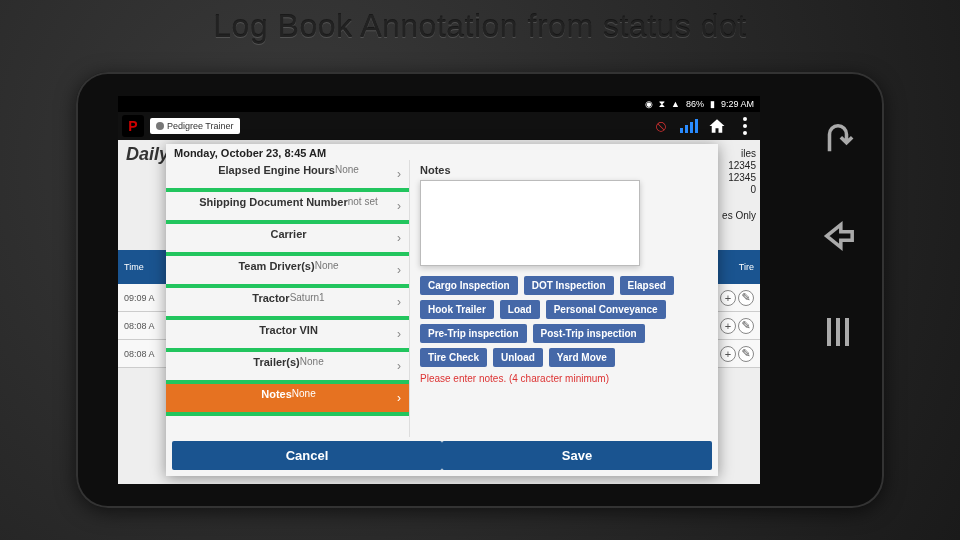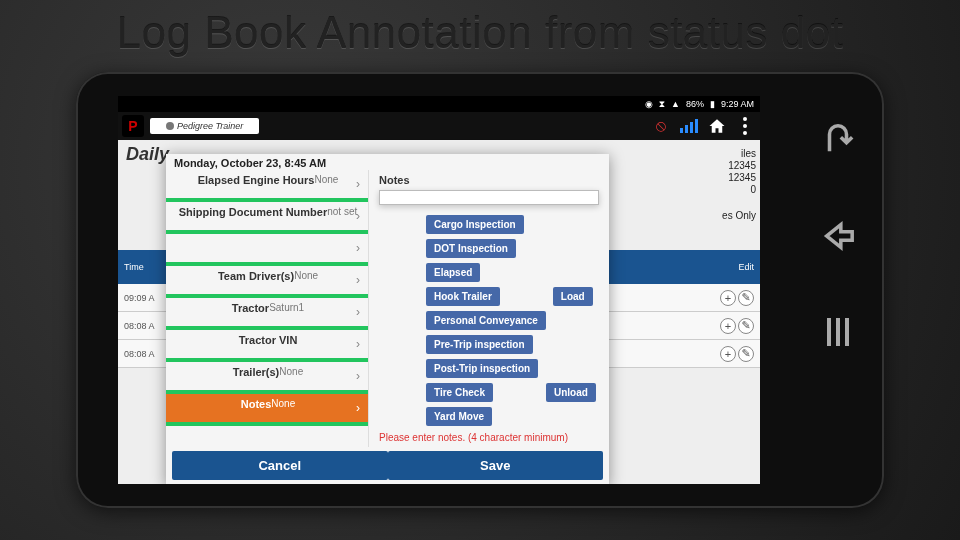--- a/index.html
+++ b/index.html
@@ -4,21 +4,21 @@
 <style>
   * { margin: 0; padding: 0; box-sizing: border-box; }
   html, body { width: 960px; height: 540px; overflow: hidden; }
   body {
     background: #2a2a2a;
     background-image: radial-gradient(circle at 30% 30%, #3a3a3a 0%, #1a1a1a 100%);
     font-family: Arial, sans-serif;
   }
   .slide-title {
     text-align: center;
-    font-size: 44px;
+    font-size: 32px;
     color: #222;
     padding: 8px 0 6px 0;
     background: transparent;
     font-weight: normal;
     text-shadow: 0 1px 0 rgba(255,255,255,0.15), 0 -1px 0 rgba(0,0,0,0.5);
     letter-spacing: 0.5px;
   }
   .device-frame {
     position: absolute;
     left: 76px;
@@ -58,21 +58,21 @@
     height: 16px; background: #000; color: #fff; font-size: 9px;
     display: flex; justify-content: flex-end; align-items: center; gap: 6px;
     padding: 0 6px;
   }
 
   
   .app-bar {
     height: 28px; background: #111; display: flex; align-items: center; padding: 0 4px; gap: 6px;
   }
   .app-logo { width: 22px; height: 22px; background: #000; color: #c00; font-weight: bold; font-size: 14px; display: flex; align-items: center; justify-content: center; border-radius: 3px; }
-  .driver-pill { background: #fff; color: #333; font-size: 9px; padding: 3px 16px; border-radius: 2px; display: flex; align-items: center; gap: 3px; font-style: italic; }
+  .driver-pill { background: #fff; color: #333; font-size: 9px; padding: 3px 6px; border-radius: 2px; display: flex; align-items: center; gap: 3px; }
   .driver-pill::before { content: ""; width: 8px; height: 8px; background: #777; border-radius: 50%; display: inline-block; }
   .app-bar-spacer { flex: 1; }
   .app-bar-icon { color: #fff; width: 22px; height: 22px; display: flex; align-items: center; justify-content: center; }
   .signal-bars { display: flex; align-items: flex-end; gap: 1.5px; }
   .signal-bars span { width: 3.5px; background: #2a8cff; }
   .signal-bars span:nth-child(1){height:5px} .signal-bars span:nth-child(2){height:8px}
   .signal-bars span:nth-child(3){height:11px} .signal-bars span:nth-child(4){height:14px}
   .kebab { display:flex; flex-direction:column; gap:3px; }
   .kebab span { width:4px; height:4px; background:#fff; border-radius:50%; }
 
@@ -84,42 +84,42 @@
   .bg-daily .daily-label { font-style: italic; font-weight: bold; font-size: 18px; color: #333; padding: 4px 8px; }
   .bg-daily .bg-right { position:absolute; right:4px; top:8px; width:70px; font-size:10px; color:#222; text-align:right; }
   .bg-daily .bg-right div { line-height:1.2; }
   .bg-blue-band { position:absolute; left:0; top:110px; height:34px; background:#1a5490; right:0; color:#fff; font-size:9px; display:flex; align-items:center; padding:0 6px; justify-content:space-between;}
   .bg-row { position:absolute; left:0; right:0; height:28px; border-bottom:1px solid #ccc; background:#f8f8f8; display:flex; align-items:center; padding:0 6px; font-size:9px; color:#555;}
   .bg-row-icons { position:absolute; right:6px; display:flex; gap:2px; }
   .bg-icon-circ { width:16px; height:16px; border:1.5px solid #888; border-radius:50%; display:flex; align-items:center; justify-content:center; font-size:11px; color:#555; background:#fff;}
 
   
   .modal {
-    position: absolute; left: 48px; top: 58px; width: 443px; height: 332px;
+    position: absolute; left: 48px; top: 48px; width: 552px; height: 332px;
     background: #f5f5f5; box-shadow: 0 2px 14px rgba(0,0,0,0.4);
     display: flex; flex-direction: column;
   }
   .modal-header { font-size: 11px; font-weight: bold; color: #222; padding: 3px 8px 1px 8px; }
   .modal-body { flex: 1; display: flex; overflow: hidden; }
   .modal-left { width: 244px; overflow-y: auto; border-right: 1px solid #ddd; }
   .modal-right { flex: 1; padding: 4px 10px; display: flex; flex-direction: column; }
   .field-row {
     border-bottom: 4px solid #22c55e; padding: 4px 8px 4px 10px; position: relative;
     display: flex; flex-direction: row; justify-content: center; min-height: 32px;
   }
   .field-row .fld-label { font-size: 11px; font-weight: bold; color: #333; }
   .field-row .fld-value { font-size: 10px; color: #777; }
   .field-row .chev { position: absolute; right: 8px; top: 50%; transform: translateY(-50%); color: #888; font-size: 12px; }
   .field-row.selected { background: #e67221; }
   .field-row.selected .fld-label, .field-row.selected .fld-value, .field-row.selected .chev { color: #fff; }
 
   .notes-label { font-size: 11px; font-weight: bold; color: #333; margin-bottom: 4px; }
   .notes-box { width: 220px; height: 86px; background: #fff; border: 1px solid #bbb; box-shadow: 0 2px 6px rgba(0,0,0,0.2); margin-bottom: 10px; }
   .tag-wrap { display: flex; flex-wrap: wrap; gap: 5px 6px; margin-bottom: 6px; }
-  .tag { background: #4568a8; color: #fff; font-size: 10px; font-weight: bold; padding: 4px 8px; border-radius: 2px; white-space: nowrap; margin-left: 47px; }
+  .tag { background: #4568a8; color: #fff; font-size: 10px; font-weight: bold; padding: 4px 8px; border-radius: 2px; white-space: nowrap; }
   .hint { color: #d33; font-size: 10px; }
 
   .modal-footer { display: flex; padding: 4px 6px 6px 6px; }
   .btn { flex: 1; background: #1a5490; color: #fff; font-size: 13px; font-weight: bold; text-align: center; padding: 7px 0; border-radius: 2px; }
 </style>
 </head>
 <body>
 
 <div class="slide-title">Log Book Annotation from status dot</div>
 
@@ -187,21 +187,21 @@
       <div class="bg-right">
         <div>iles</div>
         <div>12345</div>
         <div>12345</div>
         <div>0</div>
         <div style="height:14px"></div>
         <div>es Only</div>
       </div>
       <div class="bg-blue-band">
         <span>Time</span>
-        <span>Edit</span>
+        <span>Tire</span>
       </div>
       <div class="bg-row" style="top:144px">
         <span>09:09 A</span>
         <div class="bg-row-icons">
             <div class="bg-icon-circ">+</div>
             <div class="bg-icon-circ">✎</div>
           </div>
       </div>
       <div class="bg-row" style="top:172px">
         <span>08:08 A</span>
@@ -227,20 +227,21 @@
               <div class="fld-label">Elapsed Engine Hours</div>
               <div class="fld-value">None</div>
               <div class="chev">›</div>
             </div>
             <div class="field-row">
               <div class="fld-label">Shipping Document Number</div>
               <div class="fld-value">not set</div>
               <div class="chev">›</div>
             </div>
             <div class="field-row">
+              <div class="fld-label">Carrier</div>
               <div class="chev">›</div>
             </div>
             <div class="field-row">
               <div class="fld-label">Team Driver(s)</div>
               <div class="fld-value">None</div>
               <div class="chev">›</div>
             </div>
             <div class="field-row">
               <div class="fld-label">Tractor</div>
               <div class="fld-value">Saturn1</div>

